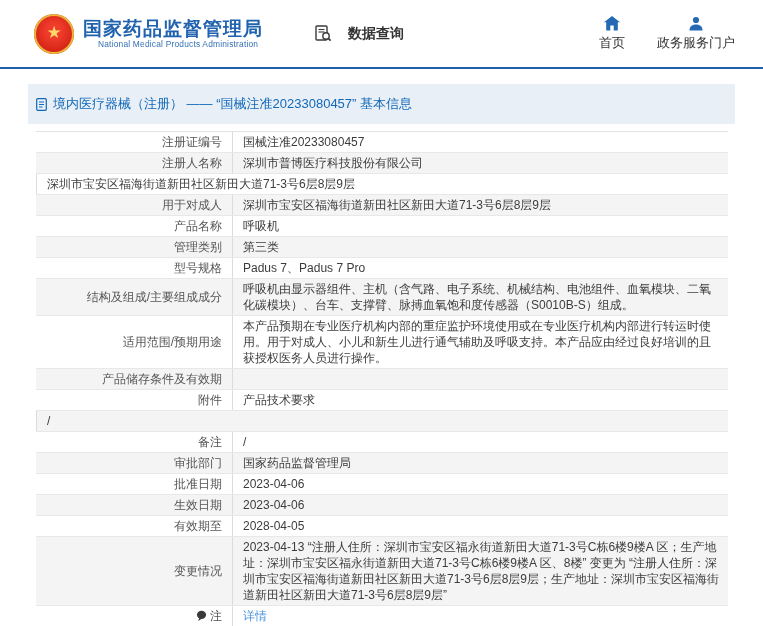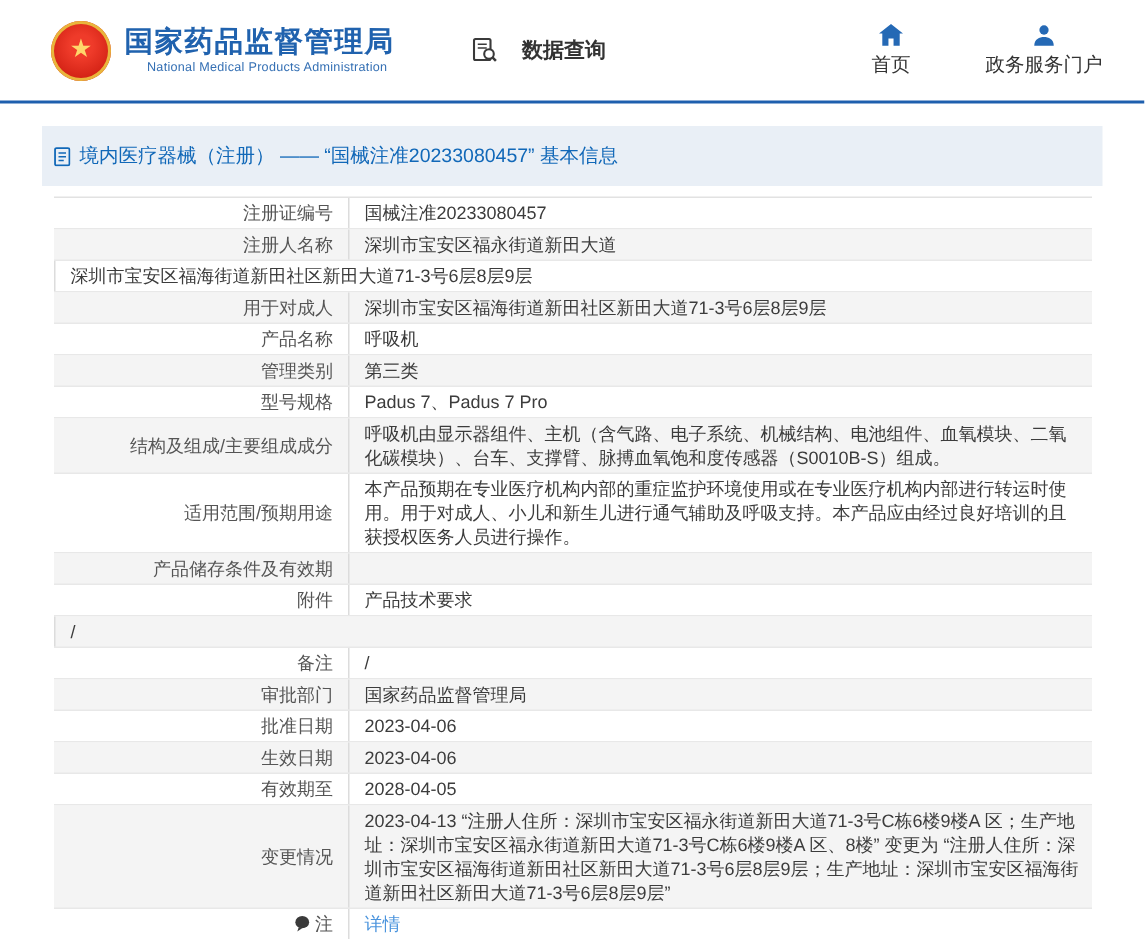--- a/index.html
+++ b/index.html
@@ -12,21 +12,21 @@
     background:radial-gradient(circle at 50% 42%,#ef3b2a 25%,#c4150a 95%);
     box-shadow:inset 0 0 0 2px #e9b53c;display:flex;align-items:center;justify-content:center;}
   .emblem .star{color:#ffd66b;font-size:17px;line-height:1;margin-top:-2px;}
   .agency{margin-left:9px;}
   .agency-cn{font-size:19px;font-weight:bold;color:#2062ae;letter-spacing:1px;line-height:1.15;}
   .agency-en{font-size:8.4px;color:#3570b4;letter-spacing:.2px;padding-left:15px;}
   .data-query{margin-left:52px;display:flex;align-items:center;gap:16px;color:#333;
     font-size:14px;font-weight:600;cursor:pointer;}
   .header-nav{margin-left:auto;display:flex;gap:32px;}
   .nav-item{display:flex;flex-direction:column;align-items:center;gap:3px;font-size:13px;
-    color:#333;cursor:pointer;white-space:nowrap;margin-left:18px;}
+    color:#333;cursor:pointer;white-space:nowrap;}
   
   .page-title-bar{margin:15px 28px 7px 28px;background:#e9eff6;height:24px;display:flex;
     align-items:center;gap:6px;padding:8px 8px;color:#1168b8;font-size:13px;}
   
   .info-table{margin:0 35px 0 36px;border-top:1px solid #e2e2e2;font-size:12px;}
   .trow{display:flex;border-bottom:1px solid #e8e8e8;background:#fff;}
   .trow:nth-child(even){background:#f4f4f4;}
   .cell-label{width:196px;box-sizing:border-box;padding:2px 10px 2px 4px;color:#555;
     line-height:16px;display:flex;align-items:center;justify-content:flex-end;gap:3px;text-align:left;}
   .cell-value{flex:1;border-left:1px solid #dcdcdc;box-sizing:border-box;min-height:16px;
@@ -100,21 +100,21 @@
 
   <div class="trow">
     <div class="cell-label">注册证编号</div>
     <div class="cell-value">
         <div class="inner">国械注准20233080457</div>
       </div>
   </div>
   <div class="trow">
     <div class="cell-label">注册人名称</div>
     <div class="cell-value">
-        <div class="inner">深圳市宝安区福永街道新田大道</div>
+        <div class="inner">深圳市普博医疗科技股份有限公司</div>
       </div>
   </div>
   <div class="trow">
     <div class="cell-value">
         <div class="inner">深圳市宝安区福海街道新田社区新田大道71-3号6层8层9层</div>
       </div>
   </div>
   <div class="trow">
     <div class="cell-label">用于对成人</div>
     <div class="cell-value">

